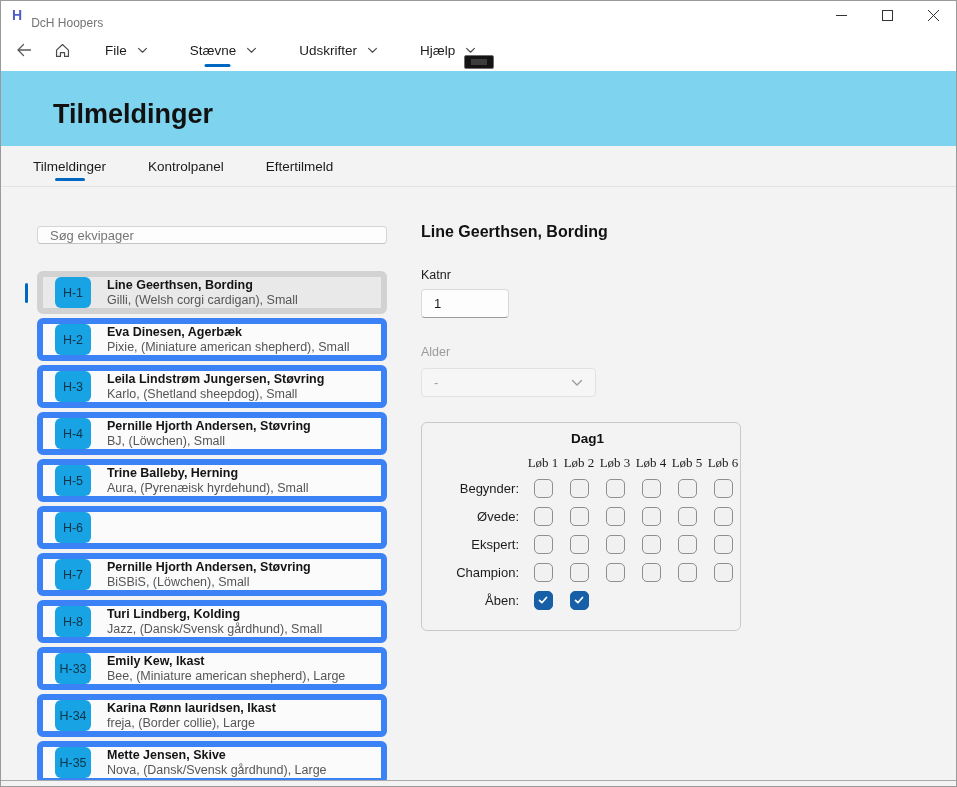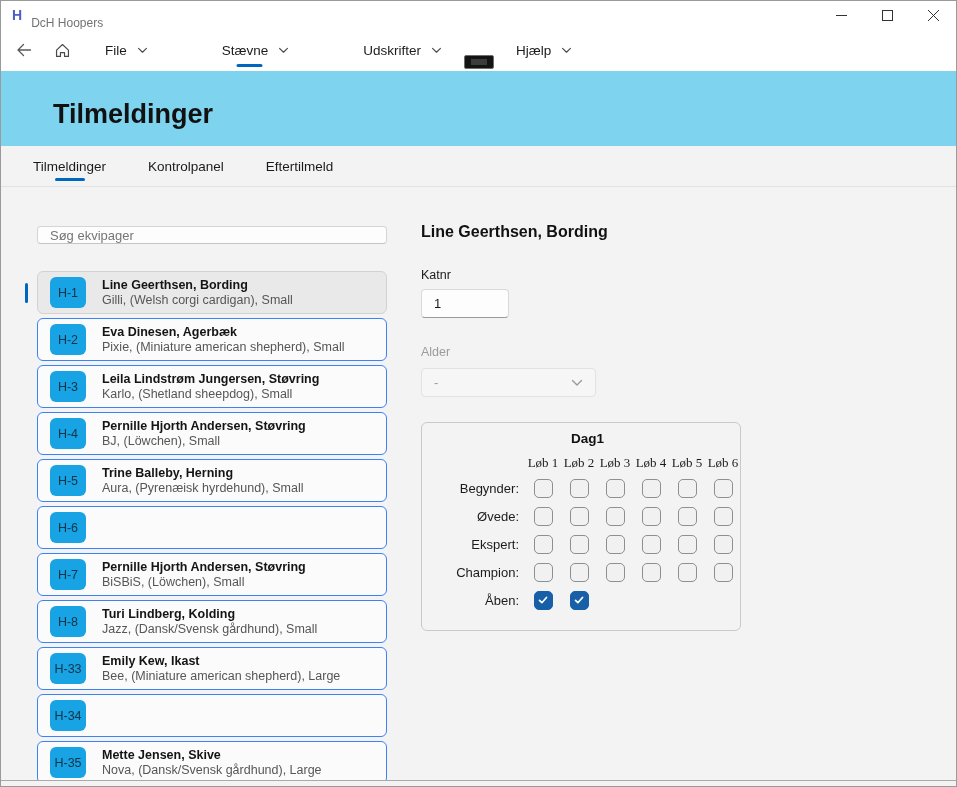--- a/index.html
+++ b/index.html
@@ -48,21 +48,21 @@
   
   .search-box { position:absolute; left:36px; top:225px; width:350px; height:18px;
                 background:#fdfdfd; border:1px solid #d5d5d5; border-bottom-color:#c4c4c4;
                 border-radius:4px; font-size:13px; color:#1a1a1a; padding:0 12px;
                 font-family:"Liberation Sans","DejaVu Sans",sans-serif; }
   .search-box::placeholder { color:#767676; }
   .sel-indicator { position:absolute; left:24px; top:282px; width:3px; height:20px;
                    border-radius:2px; background:var(--accent); }
   .entry-list { position:absolute; left:36px; top:270px; width:350px; height:510px;
                 display:flex; flex-direction:column; gap:4px; overflow:hidden; }
-  .entry { flex:0 0 43px; background:#fbfbfb; border:1px solid #3b82f6; border-radius:6px;
+  .entry { flex:0 0 43px; background:#fbfbfb; border:6px solid #3b82f6; border-radius:6px;
            display:flex; align-items:center; }
   .entry.selected { background:#e9e9e9; border-color:#d2d2d2; }
   .entry-badge { flex:0 0 36px; height:31px; margin-left:12px; border-radius:6px;
                  background:var(--badge); display:flex; align-items:center; justify-content:center;
                  font-size:12.5px; color:#103346; }
   .entry-text { margin-left:16px; overflow:hidden; white-space:nowrap; }
   .entry-name { font-size:12.5px; font-weight:bold; color:#141414; line-height:15px; }
   .entry-dog  { font-size:12.5px; color:#565656; line-height:15px; }
 
   
@@ -126,21 +126,21 @@
     <div class="nav-icon-btn">
       <svg width="16" height="16" viewBox="0 0 16 16">
           <path d="M7.5 2.5L2 8l5.5 5.5M2.3 8H14.5" fill="none" stroke="#5a5a5a" stroke-width="1.3" stroke-linecap="round" stroke-linejoin="round"></path>
         </svg>
     </div>
     <div class="nav-icon-btn">
       <svg width="17" height="17" viewBox="0 0 20 20">
           <path d="M3 9.5L10 3l7 6.5V17h-4.6v-4.6H7.6V17H3z" fill="none" stroke="#4a4a4a" stroke-width="1.4" stroke-linejoin="round"></path>
         </svg>
     </div>
-    <div id="menu-items" style="display:flex; height:100%;gap:32px;">
+    <div id="menu-items" style="display:flex; height:100%;">
         <div class="menu-item">
           <span>File</span>
           <svg class="chev" width="11" height="7" viewBox="0 0 12 8">
             <path d="M1.5 1.5L6 6l4.5-4.5" fill="none" stroke="#4a4a4a" stroke-width="1.3" stroke-linecap="round" stroke-linejoin="round"></path>
           </svg>
         </div>
         <div class="menu-item">
           <span>Stævne</span>
           <svg class="chev" width="11" height="7" viewBox="0 0 12 8">
             <path d="M1.5 1.5L6 6l4.5-4.5" fill="none" stroke="#4a4a4a" stroke-width="1.3" stroke-linecap="round" stroke-linejoin="round"></path>
@@ -239,20 +239,24 @@
       </div>
       <div class="entry">
         <div class="entry-badge">H-33</div>
         <div class="entry-text">
           <div class="entry-name">Emily Kew, Ikast</div>
           <div class="entry-dog">Bee, (Miniature american shepherd), Large</div>
         </div>
       </div>
       <div class="entry">
         <div class="entry-badge">H-34</div>
+        <div class="entry-text">
+          <div class="entry-name">Karina Rønn lauridsen, Ikast</div>
+          <div class="entry-dog">freja, (Border collie), Large</div>
+        </div>
       </div>
       <div class="entry">
         <div class="entry-badge">H-35</div>
         <div class="entry-text">
           <div class="entry-name">Mette Jensen, Skive</div>
           <div class="entry-dog">Nova, (Dansk/Svensk gårdhund), Large</div>
         </div>
       </div>
     </div>
 

